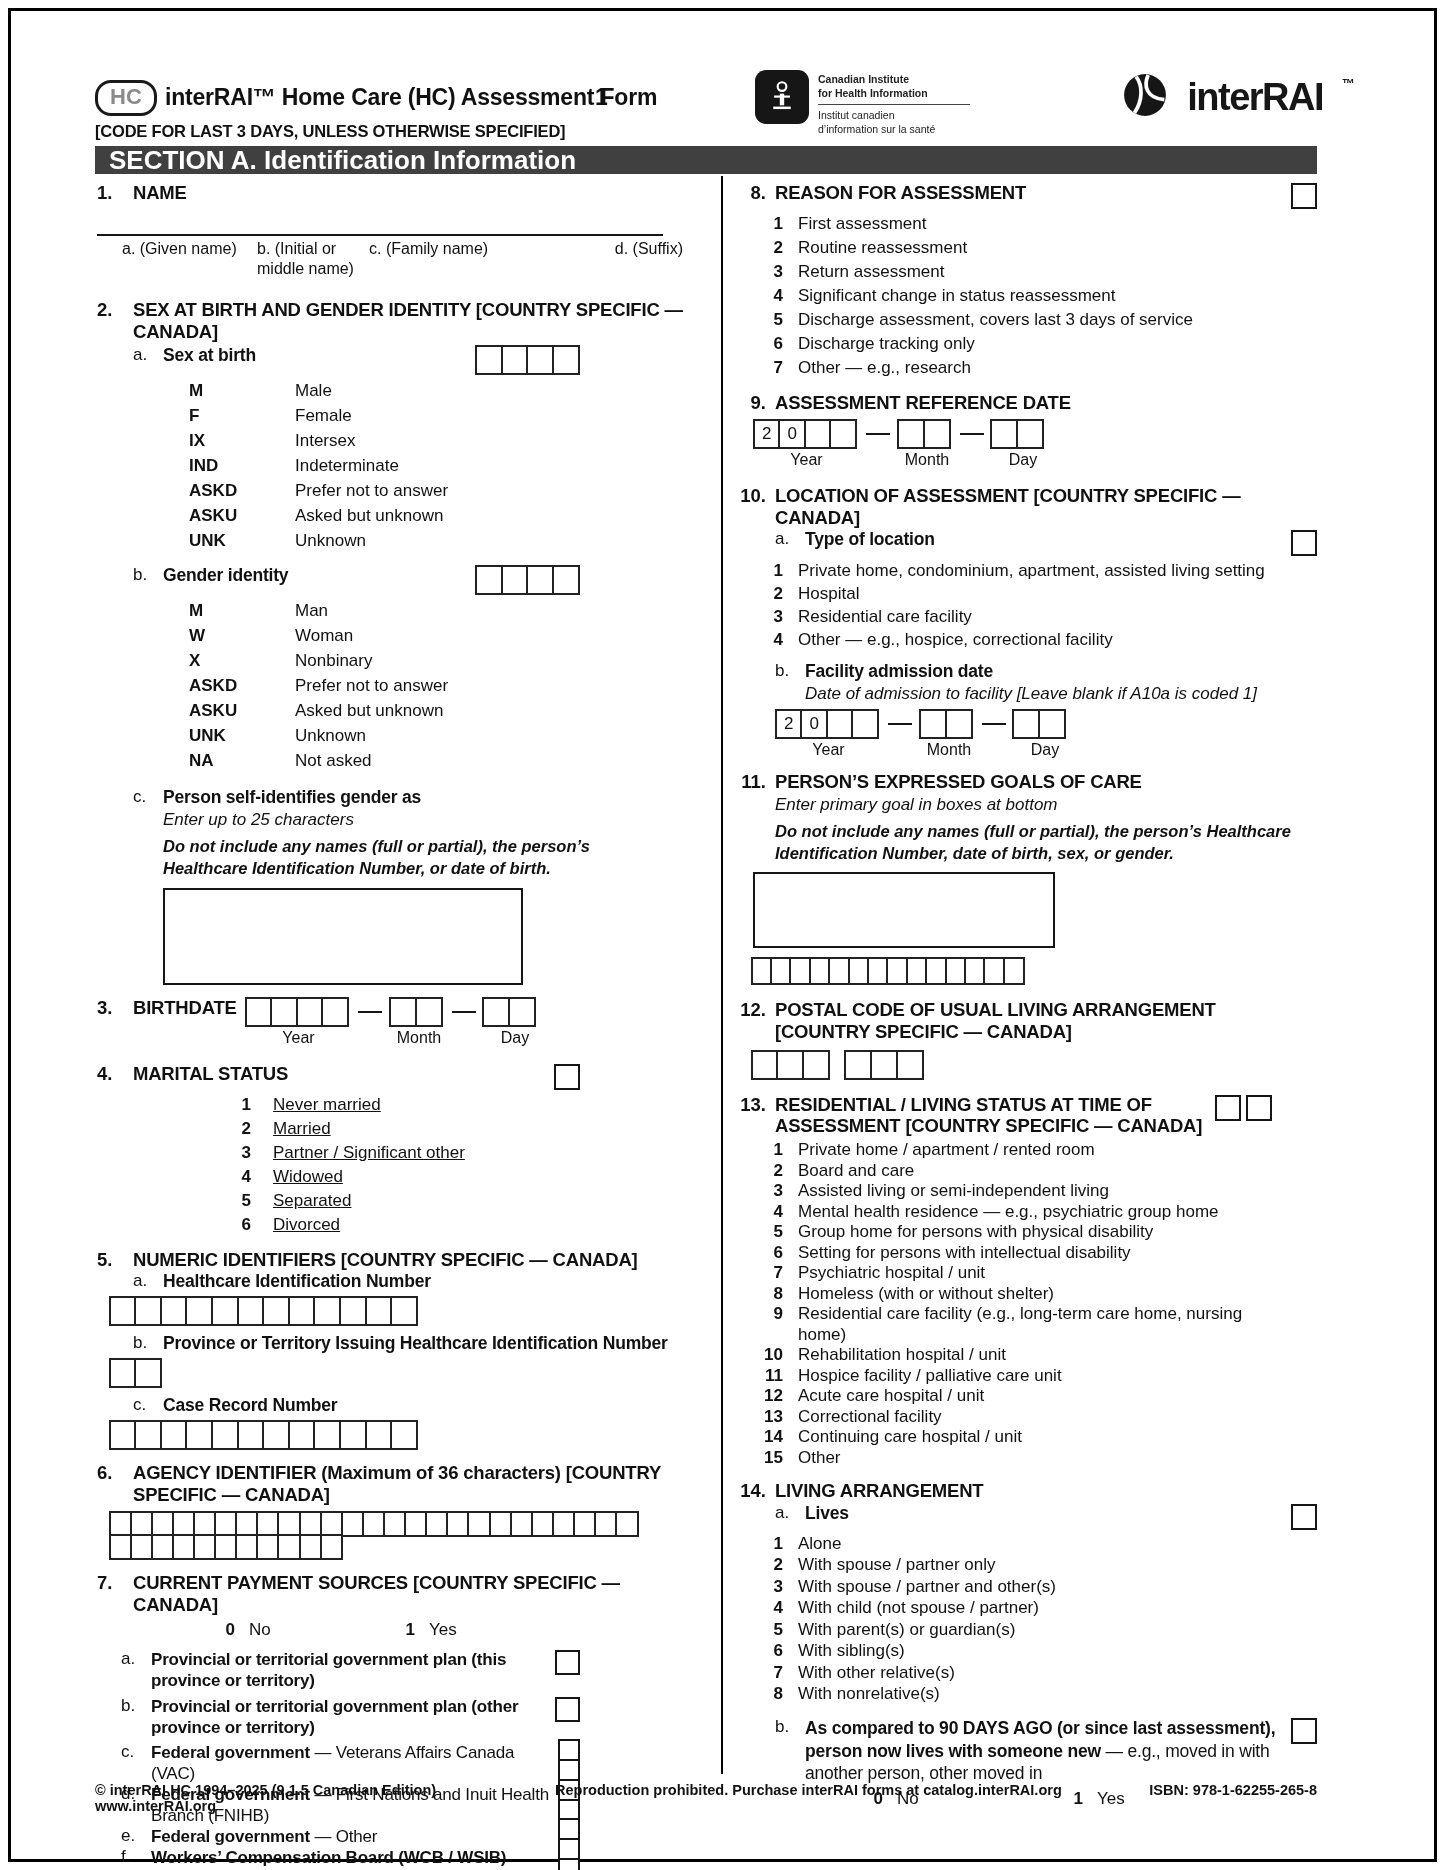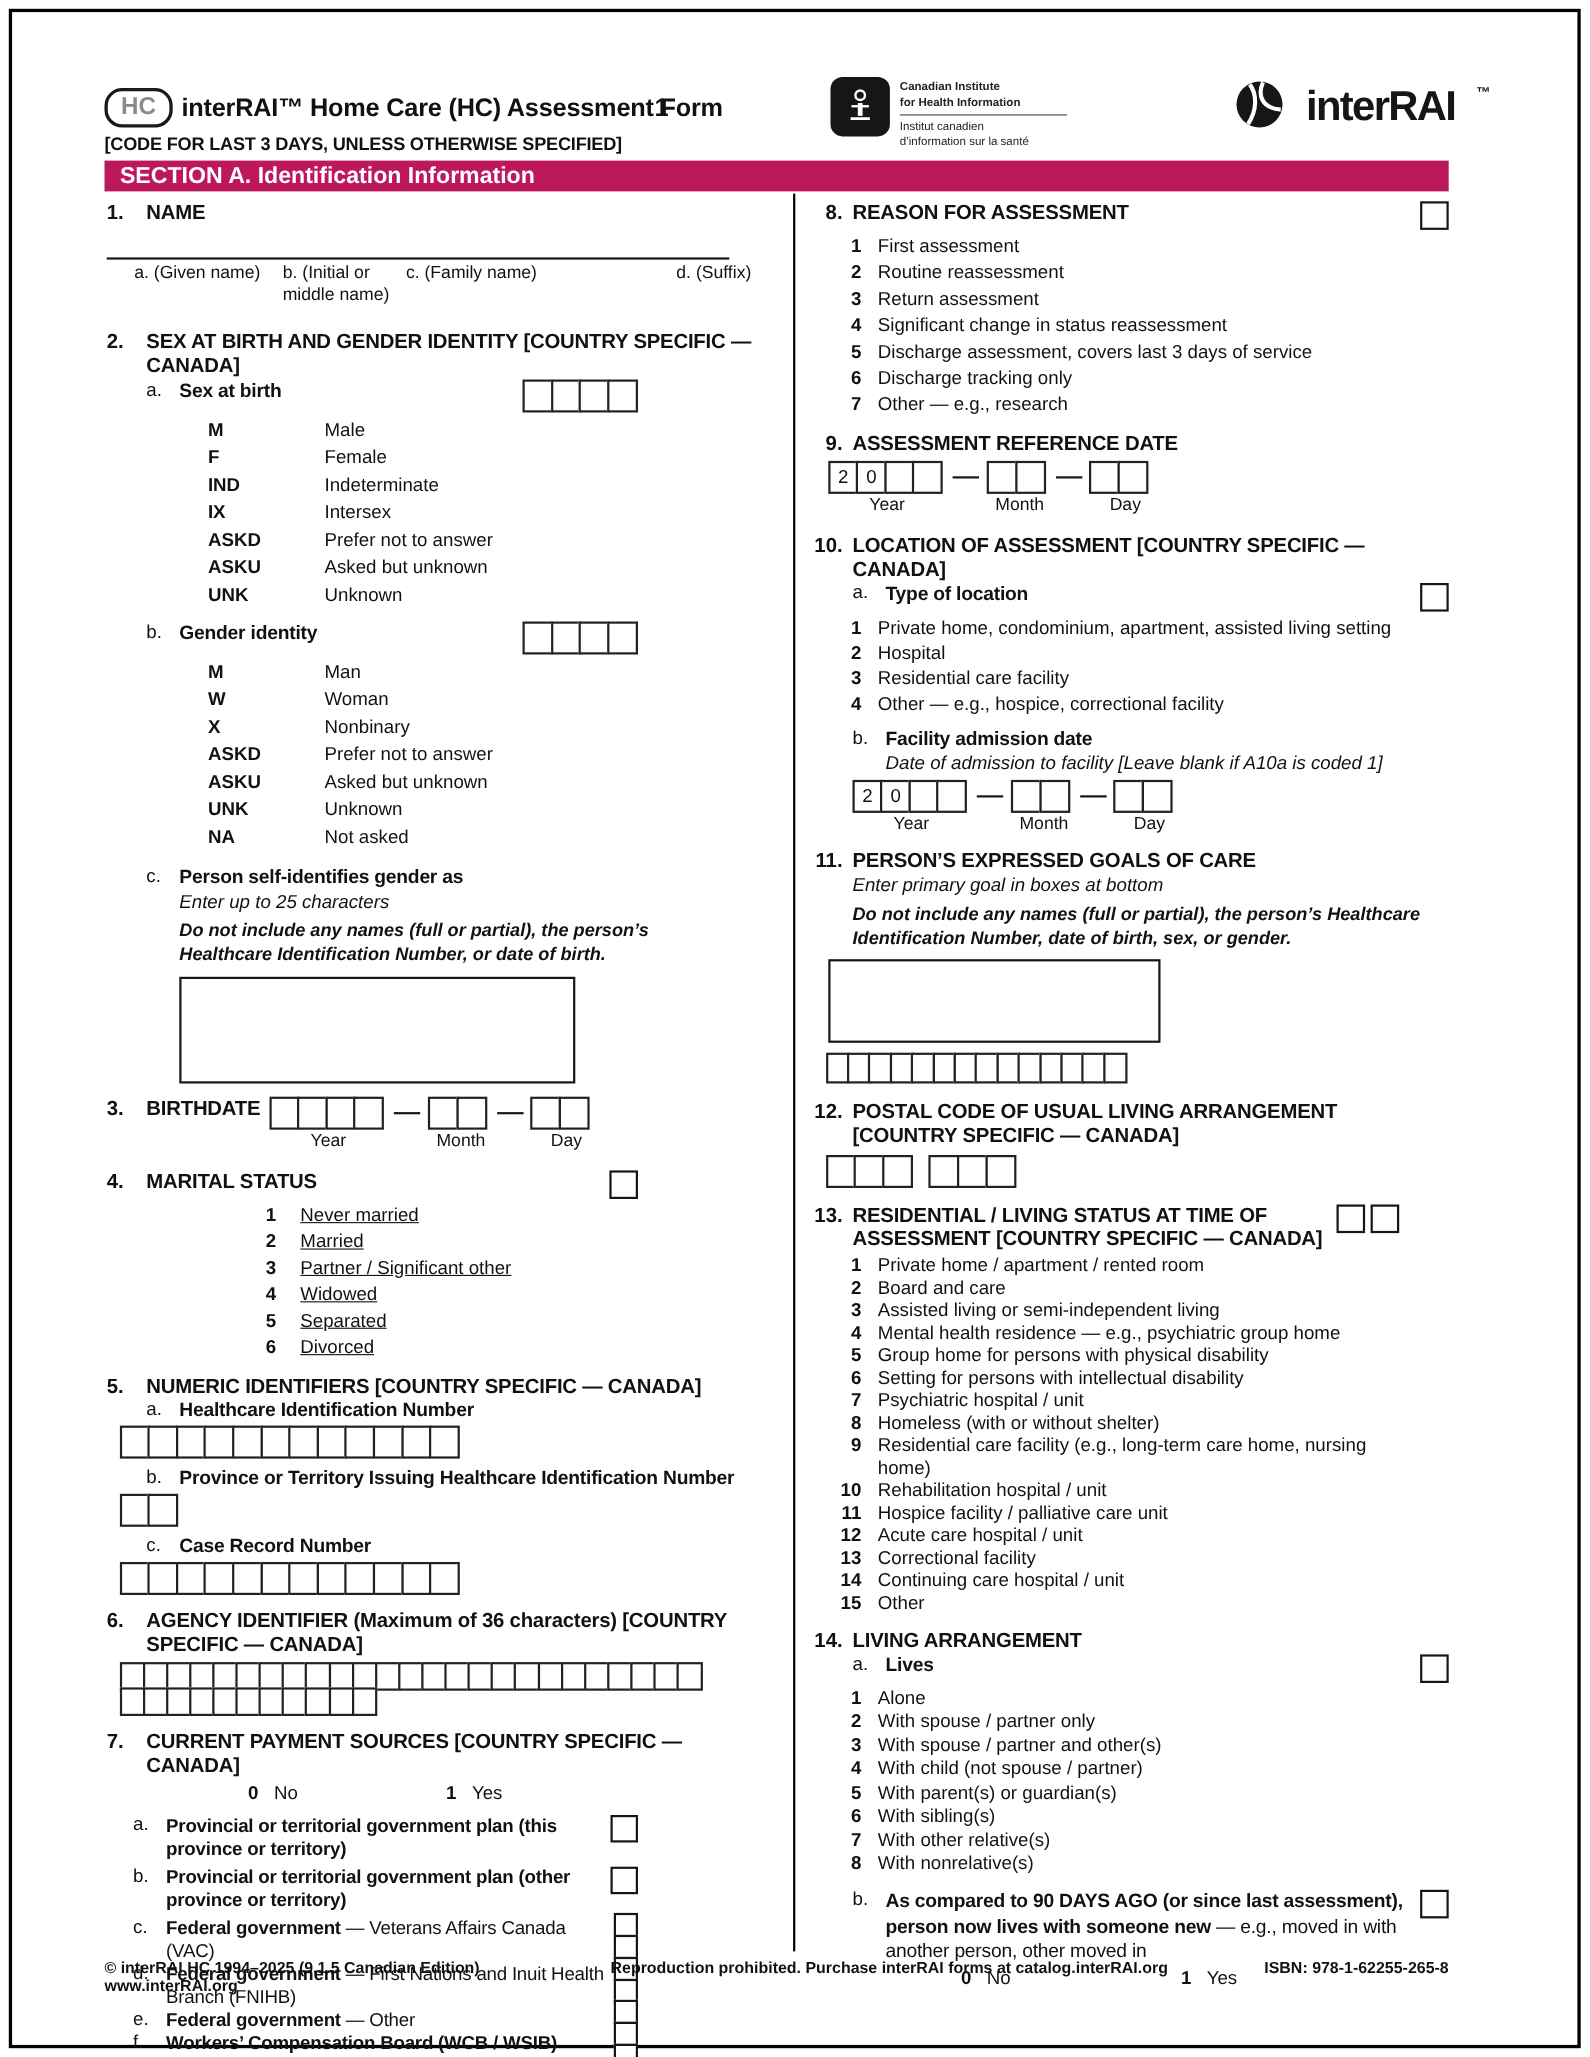--- a/index.html
+++ b/index.html
@@ -22,22 +22,22 @@
   .cihi-box { width:54px; height:54px; background:#161616; border-radius:11px;
               display:flex; align-items:center; justify-content:center; }
   .cihi-text { font-size:10.5px; line-height:1.3; padding-top:3px; color:#222; }
   .cihi-text .b { font-weight:700; }
   .cihi-rule { border-top:1.3px solid #444; margin:4px 0; width:152px; }
   .irai { position:absolute; right:0; top:-2px; display:flex; align-items:center; gap:19px; }
   .irai-word { font-size:38px; font-weight:700; letter-spacing:-1.5px; color:#161616; }
   .irai-tm { font-size:13px; font-weight:700; vertical-align:top; position:relative; top:-14px; }
 
   .code-note { position:absolute; left:95px; top:122px; font-weight:700; font-size:16.5px; letter-spacing:-0.2px; }
-  .secbar { position:absolute; left:95px; top:146px; width:1222px; height:28px; background:#be185d;
-            color:#fff; font-weight:700; font-size:21px; line-height:28px; padding-left:14px; }
+  .secbar { position:absolute; left:95px; top:146px; width:1222px; height:28px; background:#404040;
+            color:#fff; font-weight:700; font-size:26px; line-height:28px; padding-left:14px; }
 
   
   .cols { position:absolute; left:95px; top:176px; width:1222px; height:1598px; display:flex; }
   .colL { width:628px; border-right:2px solid #000; padding:6px 18px 0 2px; }
   .colR { flex:1; padding:6px 0 0 14px; }
 
   
   .q { margin-bottom:12px; }
   .qhead { display:flex; align-items:flex-start; }
   .qn { flex:0 0 36px; font-weight:700; font-size:18.5px; line-height:1.18; }
@@ -201,27 +201,27 @@
             <span class="c">M</span>
             <span class="t">Male</span>
           </div>
 
           <div class="opt">
             <span class="c">F</span>
             <span class="t">Female</span>
           </div>
 
           <div class="opt">
+            <span class="c">IX</span>
+            <span class="t">Intersex</span>
+          </div>
+
+          <div class="opt">
             <span class="c">IND</span>
             <span class="t">Indeterminate</span>
-          </div>
-
-          <div class="opt">
-            <span class="c">IX</span>
-            <span class="t">Intersex</span>
           </div>
 
           <div class="opt">
             <span class="c">ASKD</span>
             <span class="t">Prefer not to answer</span>
           </div>
 
           <div class="opt">
             <span class="c">ASKU</span>
             <span class="t">Asked but unknown</span>

